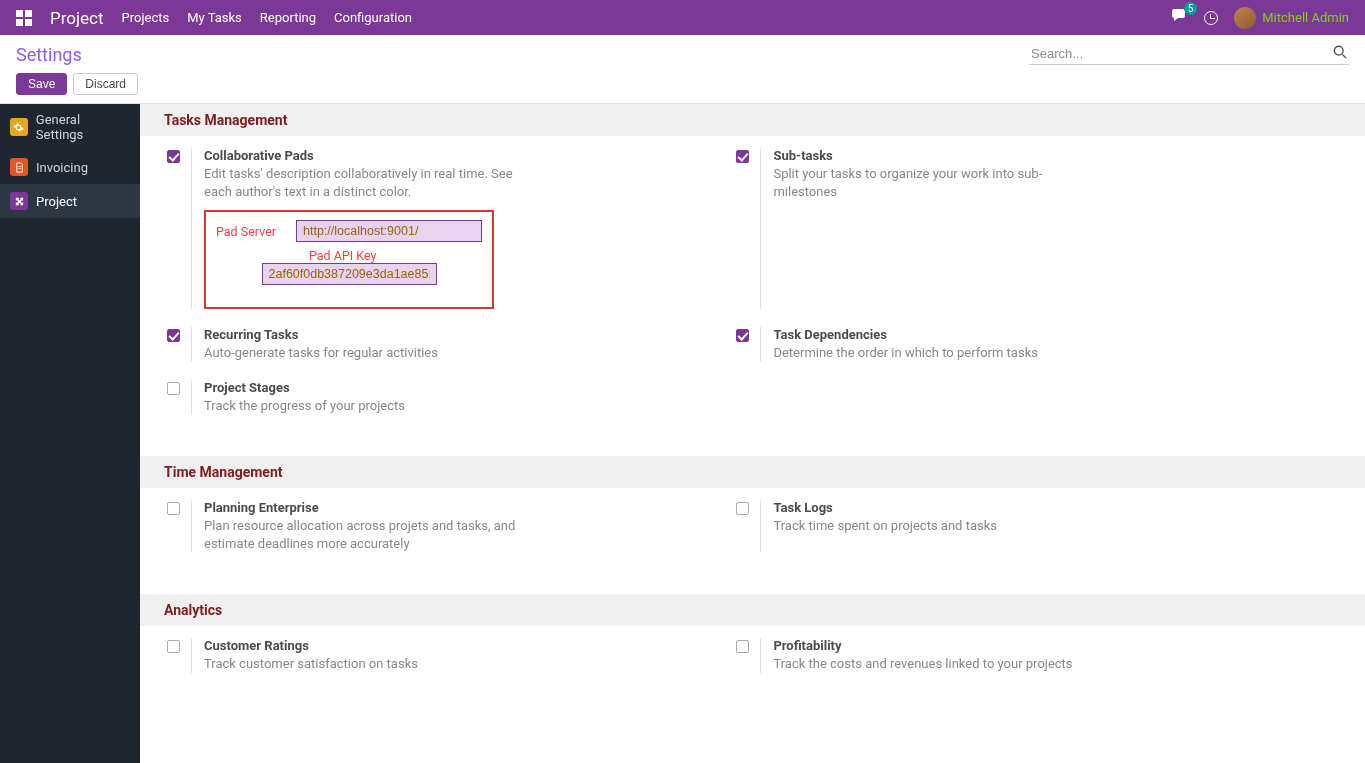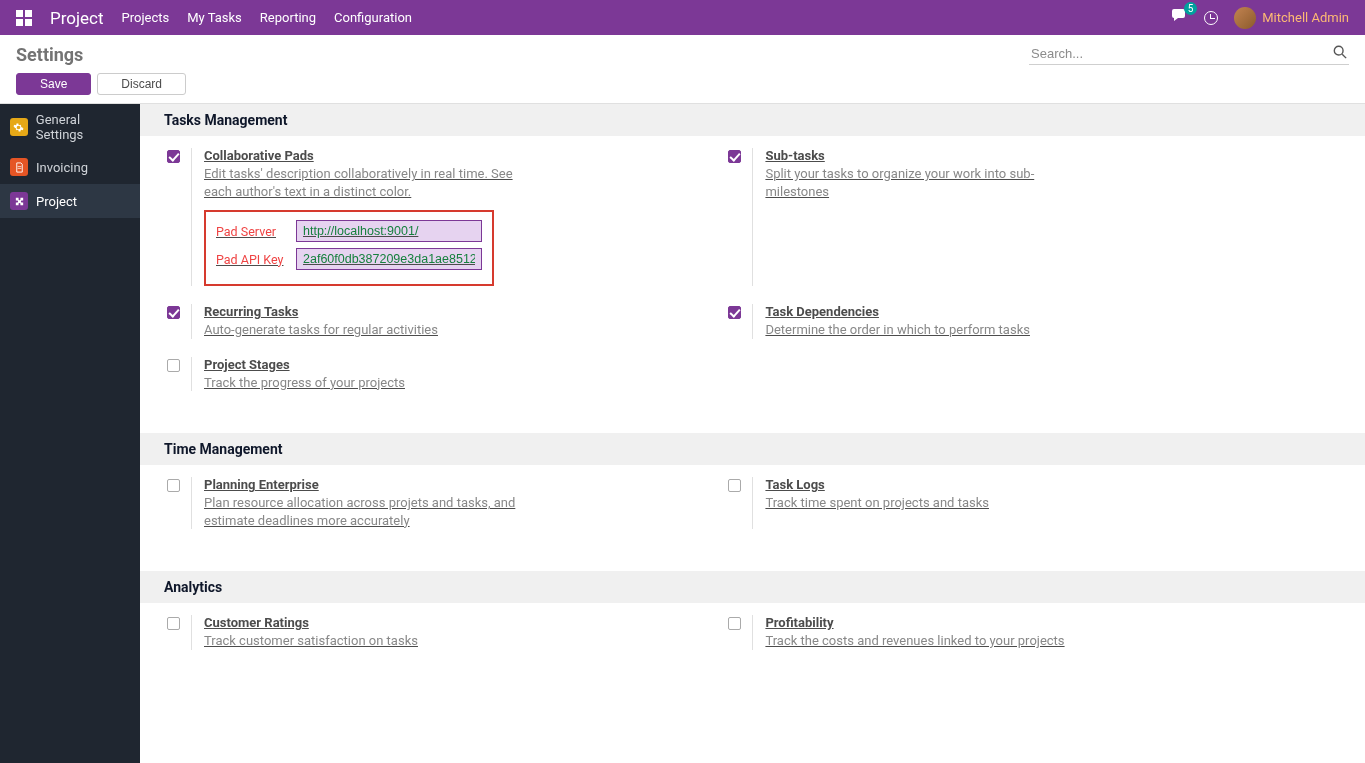--- a/index.html
+++ b/index.html
@@ -35,43 +35,43 @@
   .chat-icon { position: relative; font-size: 15px; }
   .badge {
     position: absolute; top: -7px; right: -9px;
     background: #00a09d; color: #fff;
     border-radius: 8px; font-size: 10px;
     padding: 0 4px; line-height: 13px; min-width: 13px; text-align: center;
   }
   .clock-icon { width: 14px; height: 14px; border: 1.5px solid #fff; border-radius: 50%; position: relative; }
   .clock-icon::after { content: ""; position: absolute; width: 4px; height: 4px; border-left: 1.2px solid #fff; border-bottom: 1.2px solid #fff; top: 2px; left: 5px; }
   .avatar { width: 22px; height: 22px; border-radius: 50%; background: linear-gradient(135deg,#c38452,#8b5a2b); display:inline-block; }
-  .user-name { color: #fdba74; font-size: 13px; }
+  .user-name { color: #84cc16; font-size: 13px; }
   .user-block { display:flex; align-items:center; gap:6px; cursor:pointer; }
 
   
   .control-panel {
     display: flex; justify-content: space-between; align-items: flex-start;
     padding: 8px 16px 0 16px;
     border-bottom: 1px solid #e0e0e0;
     min-height: 62px;
     flex-direction: column;
   }
   .cp-top { width:100%; display:flex; justify-content:space-between; align-items:center; }
-  .cp-title { font-size: 18px; color: #737373; font-weight: 700; }
+  .cp-title { font-size: 18px; color: #8b5cf6; font-weight: 400; }
   .search-wrap { position: relative; width: 320px; }
   .search-input {
     width: 100%; border: none; border-bottom: 1px solid #cfcfcf;
     padding: 3px 22px 3px 2px; font-size: 13px; outline: none;
   }
   .search-input::placeholder { color: #8c8c8c; }
   .search-glass { position: absolute; right: 2px; top: 2px; color: #666; font-size: 14px; }
   .cp-buttons { display:flex; gap:6px; padding: 8px 0 8px 0; }
   .btn {
-    font-size: 12px; padding: 3px 23px; border: 1px solid #ccc;
+    font-size: 12px; padding: 3px 11px; border: 1px solid #ccc;
     background: #fff; color: #4c4c4c; border-radius: 3px; cursor: pointer;
   }
   .btn-primary { background: #7c3896; border-color: #7c3896; color: #fff; }
 
   
   .main { display: flex; height: calc(100vh - 35px - 62px); }
   .sidebar {
     width: 140px; background: #1f2630; color: #cfd3d8;
     padding-top: 0;
   }
@@ -83,25 +83,25 @@
   .side-icon { width: 18px; height: 18px; border-radius: 3px; display:inline-flex; align-items:center; justify-content:center; }
   .ic-general { background: #e6a817; }
   .ic-website { background: #e55525; }
   .ic-invoicing { background: #e55525; }
   .ic-project { background: #7c3896; }
   .side-icon svg { width: 11px; height: 11px; fill: #fff; }
 
   .content { flex: 1; overflow-y: auto; background: #fff; }
 
   .section-title {
-    background: #f0f0f0; color: #0f172a; font-weight: 700;
+    background: #f0f0f0; color: #7f1d1d; font-weight: 700;
     padding: 8px 24px; font-size: 14px;
   }
   .section-body { padding: 12px 24px 24px 24px; }
-  .row { display: flex; gap: 20px; margin-bottom: 18px; flex-wrap: wrap; text-decoration: underline; }
+  .row { display: flex; gap: 28px; margin-bottom: 18px; flex-wrap: wrap; }
   .box { display: flex; width: 46%; min-width: 340px; }
   .box-left {
     width: 28px; display:flex; justify-content:center; padding-top:2px;
     border-right: 1px solid #e0e0e0; margin-right: 12px; padding-right: 8px;
   }
   .box-right { flex: 1; }
   .box-title { font-weight: 700; color: #4c4c4c; margin-bottom: 2px; font-size: 13px; }
   .box-desc { color: #888; font-size: 13px; line-height: 1.35; max-width: 320px; }
 
   input[type=checkbox].cb {
@@ -117,25 +117,25 @@
     left: 3px; top: 0px; width: 4px; height: 8px;
     border: solid #fff; border-width: 0 2px 2px 0;
     transform: rotate(42deg);
   }
 
   .highlight-box {
     border: 2px solid #d63a2e; padding: 8px 10px 10px 10px; margin-top: 10px;
     max-width: 290px;
   }
   .field-row { display:flex; align-items:center; margin-bottom: 6px; }
-  .field-row:last-child { margin-bottom: 4px; }
+  .field-row:last-child { margin-bottom: 12px; flex-direction: column; }
   .field-label { width: 80px; font-size: 12.5px; color: #ef4444; }
   .field-input {
     flex: 1; font-size: 12.5px; padding: 3px 6px;
-    border: 1px solid #7c3896; background: #e6d3f0; color: #15803d;
+    border: 1px solid #7c3896; background: #e6d3f0; color: #a16207;
     outline: none;
   }
 </style>
 </head>
 <body>
 
 <div class="topnav">
   <div class="topnav-left">
     <span class="apps-icon">
         <span></span>

